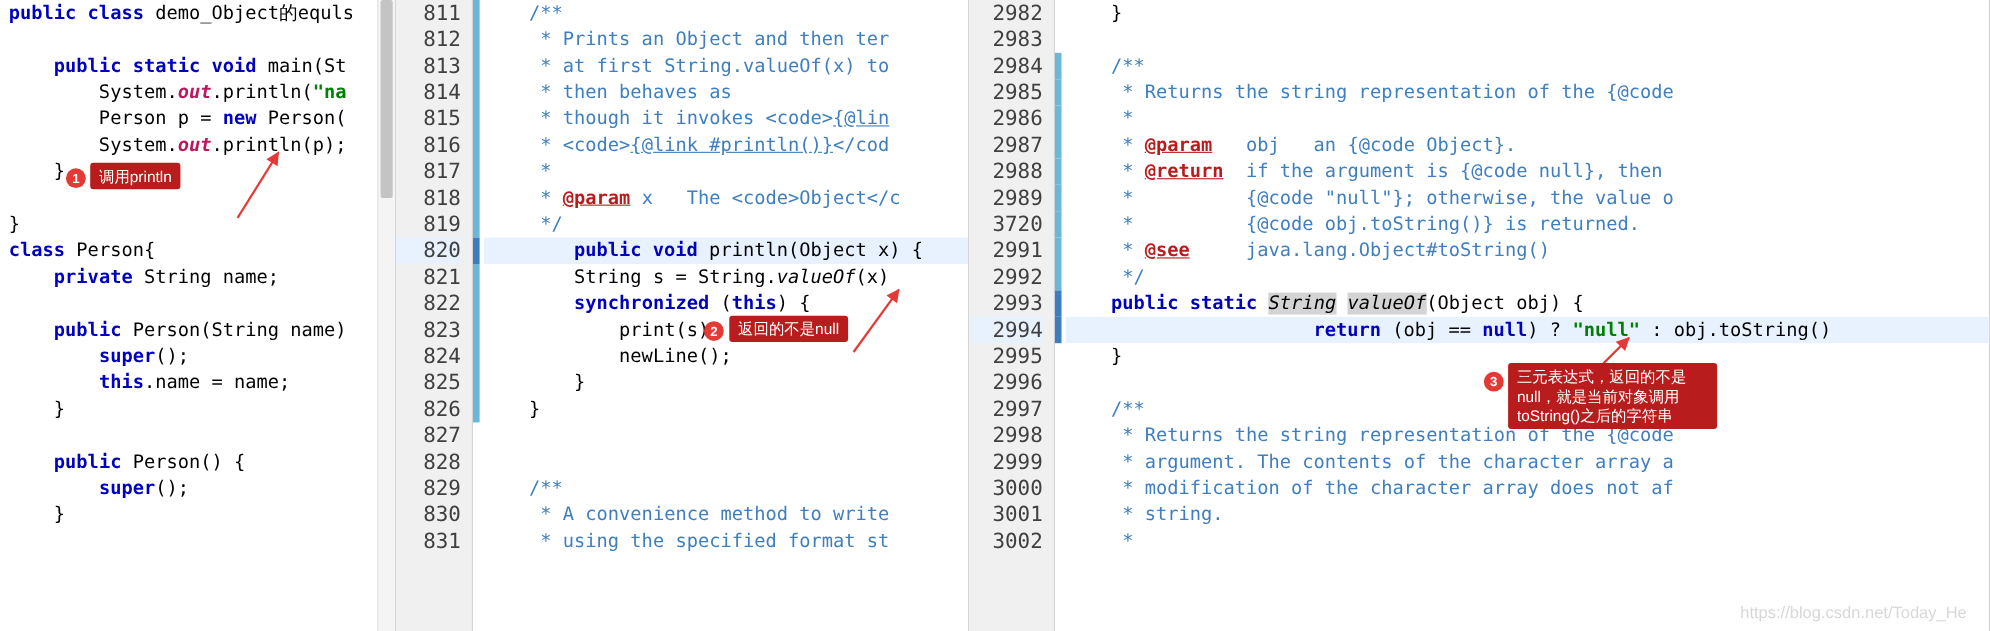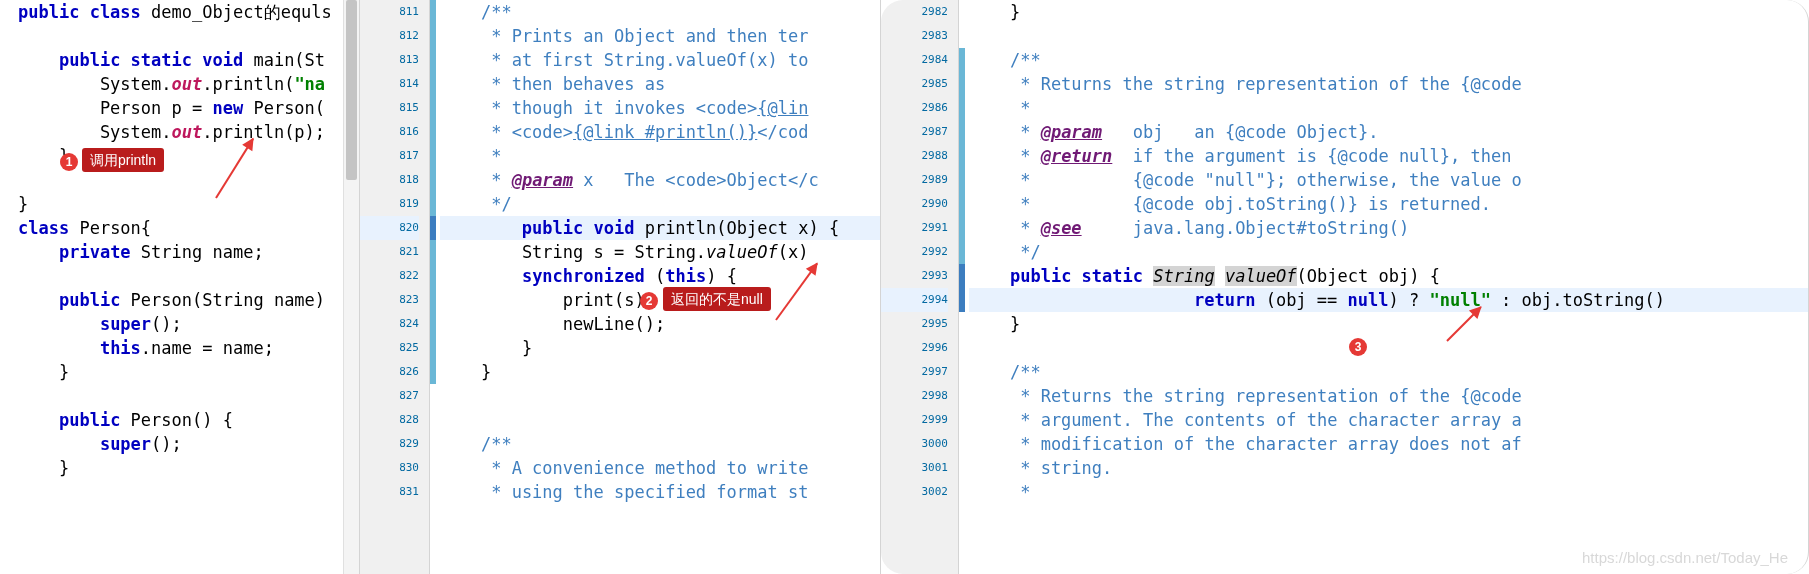--- a/index.html
+++ b/index.html
@@ -14,56 +14,56 @@
     position: relative;
   }
   .pane {
     position: relative;
     overflow: hidden;
     border-right: 1px solid #d4d4d4;
     height: 574px;
   }
   .pane1 { width: 360px; }
   .pane2 { width: 521px; }
-  .pane3 { flex: 1; border-radius: 22px; }
+  .pane3 { flex: 1; }
   .gutter {
     position: absolute;
     left: 0;
     top: 0;
     bottom: 0;
     background: #f0f0f0;
-    color: #0369a1;
+    color: #404040;
     text-align: right;
     padding-right: 10px;
-    font-size: 11px;
+    font-size: 19px;
     border-right: 1px solid #d4d4d4;
   }
   .pane2 .gutter { width: 70px; }
   .pane3 .gutter { width: 78px; }
   .code-area {
     position: absolute;
     top: 0;
     right: 0;
     bottom: 0;
     white-space: pre;
     color: #000;
     line-height: 24px;
     padding-top: 0;
   }
-  .pane1 .code-area { left: 14px; padding-left:4px; }
+  .pane1 .code-area { left: 4px; padding-left:4px; }
   .pane2 .code-area { left: 70px; padding-left: 10px; }
   .pane3 .code-area { left: 78px; padding-left: 10px; }
   .line { height:24px; display:block; position:relative; }
   .ln { height:24px; display:block; line-height:24px; position:relative; }
   .kw { color: #0000c0; font-weight: bold; }
   .field-italic { color:#be185d; font-style: italic; font-weight:bold;}
   .method-italic { font-style: italic; }
   .str { color: #008000; font-weight: bold; }
   .comment { color: #3f7fbf; }
-  .doctag { color: #701a75; font-weight: bold; text-decoration: underline; font-style: italic; }
+  .doctag { color: #b91c1c; font-weight: bold; text-decoration: underline; }
   .doclink { color: #3f7fbf; text-decoration: underline;}
   .sel-line { background:#e8f2fe;text-align:center; }
   .sel-line-gutter { background:#e8f2fe; }
   .hl { background:#d4d4d4;font-style:italic; }
   .change-marker {
     position:absolute;
     left:0;
     top:0;
     bottom:0;
     width:6px;
@@ -184,31 +184,32 @@
 <div class="pane pane3">
   <div class="gutter" id="gutter3">
       <div class="ln">2982</div>
       <div class="ln">2983</div>
       <div class="ln">2984</div>
       <div class="ln">2985</div>
       <div class="ln">2986</div>
       <div class="ln">2987</div>
       <div class="ln">2988</div>
       <div class="ln">2989</div>
-      <div class="ln">2990</div>
+      <div class="ln">3720</div>
       <div class="ln">2991</div>
       <div class="ln">2992</div>
       <div class="ln">2993</div>
       <div class="ln sel-line-gutter">2994</div>
       <div class="ln">2995</div>
       <div class="ln">2996</div>
       <div class="ln">2997</div>
       <div class="ln">2998</div>
       <div class="ln">2999</div>
       <div class="ln">3000</div>
       <div class="ln">3001</div>
       <div class="ln">3002</div>
     </div>
   <div class="code-area" id="code3"><div class="line">    }</div><div class="line">&nbsp;</div><div class="line">    <span class="comment">/**</span></div><div class="change-marker cm-teal" style="top: 48px; height: 24px;"></div><div class="line"><span class="comment">     * Returns the string representation of the {@code</span></div><div class="change-marker cm-teal" style="top: 72px; height: 24px;"></div><div class="line"><span class="comment">     *</span></div><div class="change-marker cm-teal" style="top: 96px; height: 24px;"></div><div class="line"><span class="comment">     * </span><span class="doctag">@param</span><span class="comment">   obj   an {@code Object}.</span></div><div class="change-marker cm-teal" style="top: 120px; height: 24px;"></div><div class="line"><span class="comment">     * </span><span class="doctag">@return</span><span class="comment">  if the argument is {@code null}, then</span></div><div class="change-marker cm-teal" style="top: 144px; height: 24px;"></div><div class="line"><span class="comment">     *          {@code "null"}; otherwise, the value o</span></div><div class="change-marker cm-teal" style="top: 168px; height: 24px;"></div><div class="line"><span class="comment">     *          {@code obj.toString()} is returned.</span></div><div class="change-marker cm-teal" style="top: 192px; height: 24px;"></div><div class="line"><span class="comment">     * </span><span class="doctag">@see</span><span class="comment">     java.lang.Object#toString()</span></div><div class="change-marker cm-teal" style="top: 216px; height: 24px;"></div><div class="line"><span class="comment">     */</span></div><div class="change-marker cm-teal" style="top: 240px; height: 24px;"></div><div class="line">    <span class="kw">public static</span> <span class="hl">String</span> <span class="hl">valueOf</span>(Object obj) {</div><div class="change-marker cm-blue" style="top: 264px; height: 24px;"></div><div class="line sel-line">        <span class="kw">return</span> (obj == <span class="kw">null</span>) ? <span class="str">"null"</span> : obj.toString()</div><div class="change-marker cm-blue" style="top: 288px; height: 24px;"></div><div class="line">    }</div><div class="line">&nbsp;</div><div class="line">    <span class="comment">/**</span></div><div class="line"><span class="comment">     * Returns the string representation of the {@code</span></div><div class="line"><span class="comment">     * argument. The contents of the character array a</span></div><div class="line"><span class="comment">     * modification of the character array does not af</span></div><div class="line"><span class="comment">     * string.</span></div><div class="line"><span class="comment">     *</span></div></div>
   <span class="badge" style="left:468px;top:338px">3</span>
+  <div class="tooltip" style="left:490px;top:330px;width:190px">三元表达式，返回的不是null，就是当前对象调用toString()之后的字符串</div>
   <div class="arrow" style="left:565px;top:293px;height:48px;transform:rotate(45deg)"></div>
   <div class="watermark">https://blog.csdn.net/Today_He</div>
 </div>
 
 </body></html>

